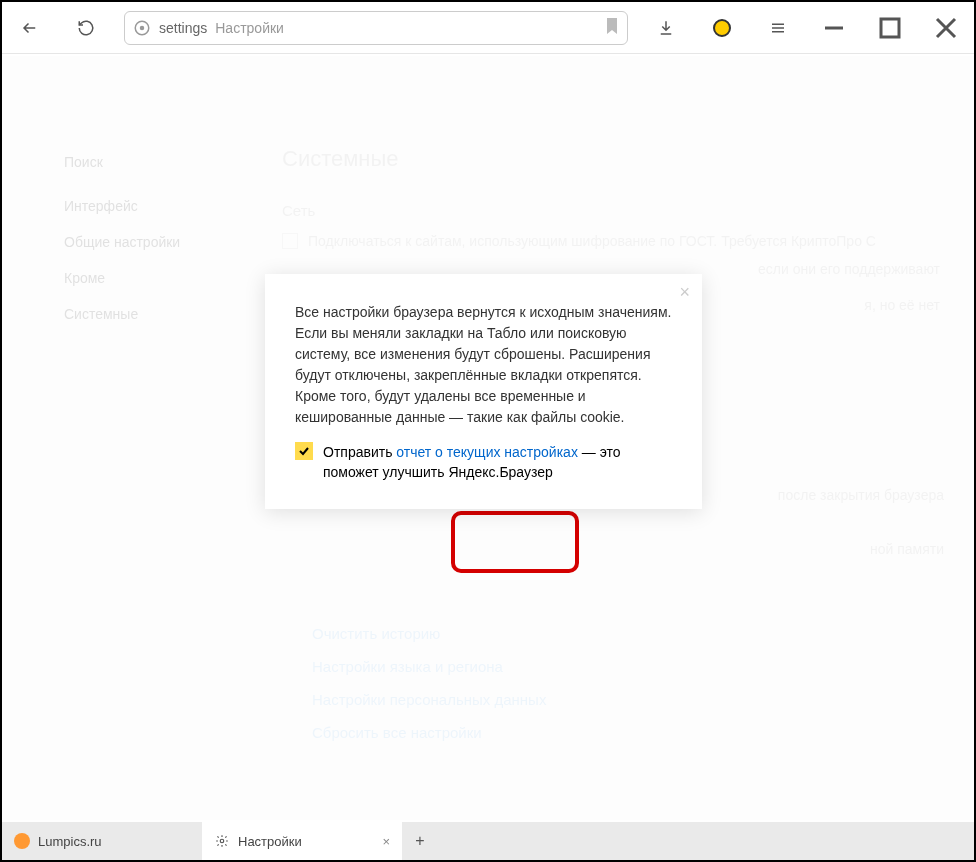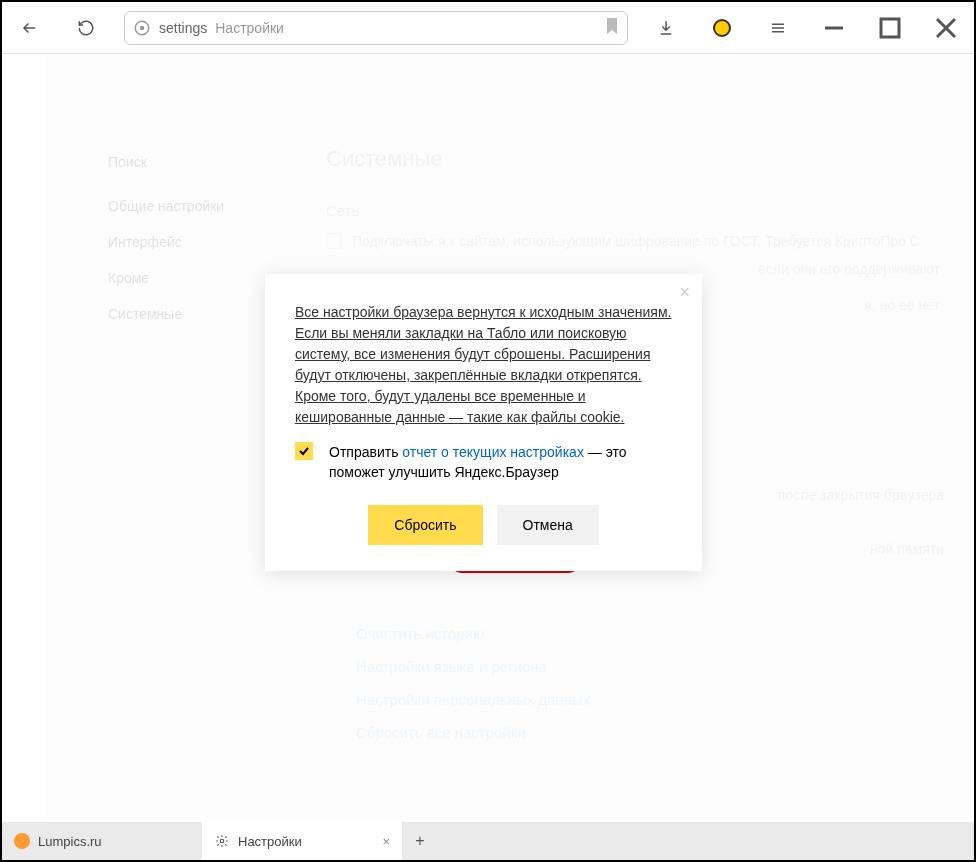--- a/index.html
+++ b/index.html
@@ -9,41 +9,41 @@
 .icon-btn { width: 36px; height: 36px; display: flex; align-items: center; justify-content: center; color: #555; cursor: pointer; }
 .icon-btn svg { width: 18px; height: 18px; }
 .addr-bar { flex: 1; height: 34px; border: 1px solid #ccc; border-radius: 6px; display: flex; align-items: center; padding: 0 8px; gap: 8px; color: #666; font-size: 14px; }
 .addr-bar .y-icon { width: 18px; height: 18px; display: flex; align-items: center; justify-content: center; }
 .addr-bar .title { color: #999; }
 .bookmark { margin-left: auto; color: #999; }
 .win-btn { width: 36px; height: 36px; display: flex; align-items: center; justify-content: center; color: #555; cursor: pointer; }
 .ext-icon { width: 36px; height: 36px; display: flex; align-items: center; justify-content: center; }
 .ext-circle { width: 18px; height: 18px; border-radius: 50%; background: #ffcc00; border: 2px solid #333; }
 
-.content-area { position: absolute; top: 54px; left: 0; right: 0; bottom: 40px; background: #f7f7f7; margin-left: 44px; }
+.content-area { position: absolute; top: 54px; left: 0; right: 0; bottom: 40px; background: #f7f7f7; }
 .overlay-white { position: absolute; inset: 0; background: rgba(255,255,255,0.75); pointer-events: none; }
 
 .sidebar { position: absolute; left: 50px; top: 90px; width: 170px; }
 .sidebar-item { padding: 10px 12px; font-size: 14px; color: #888; cursor: pointer; }
 .sidebar-search { color: #888; font-size: 14px; padding: 8px 12px 18px; }
 
 .main-panel { position: absolute; left: 280px; top: 90px; right: 30px; color: #ccc; }
 .page-title { font-size: 22px; font-weight: normal; color: #ccc; margin-bottom: 30px; }
 .section-title { font-size: 15px; color: #ccc; margin-bottom: 14px; }
 .check-row { display: flex; align-items: center; gap: 10px; font-size: 14px; color: #ccc; margin-bottom: 12px; white-space: nowrap; }
 .check-box { width: 16px; height: 16px; border: 1px solid #ddd; flex-shrink: 0; }
 .below-dialog { position: absolute; left: 310px; top: 576px; right: 30px; color: #ccc; font-size: 14px; }
 .link-list { margin-top: 18px; }
 .link-item { color: #b8d6f0; font-size: 15px; padding: 8px 0; cursor: pointer; }
 
 .dialog { position: absolute; left: 263px; top: 272px; width: 437px; background: #fff; box-shadow: 0 3px 20px rgba(0,0,0,0.12); padding: 28px 30px 26px; z-index: 10; }
 .dialog-close { position: absolute; top: 8px; right: 12px; color: #ccc; font-size: 18px; cursor: pointer; }
 .dialog-title { font-size: 17px; font-weight: bold; margin-bottom: 16px; }
-.dialog-body { font-size: 14px; line-height: 1.5; color: #333; margin-bottom: 14px; text-decoration: underline; }
-.dialog-check { display: flex; align-items: flex-start; gap: 16px; font-size: 14px; line-height: 1.45; }
+.dialog-body { font-size: 14px; line-height: 1.5; color: #333; margin-bottom: 14px; }
+.dialog-check { display: flex; align-items: flex-start; gap: 10px; font-size: 14px; line-height: 1.45; }
 .dialog-check .cb { width: 18px; height: 18px; background: #ffdb4d; display: flex; align-items: center; justify-content: center; flex-shrink: 0; }
 .dialog-check .cb svg { width: 12px; height: 12px; }
 .dialog-link { color: #0066cc; }
 .dialog-actions { display: flex; gap: 14px; margin-top: 22px; justify-content: center; }
 .btn { height: 40px; padding: 0 26px; font-size: 14px; border: none; cursor: pointer; }
 .btn-primary { background: #ffdb4d; }
 .btn-secondary { background: #f2f2f2; }
 .highlight-ring { position: absolute; border: 4px solid #d40000; border-radius: 10px; pointer-events: none; box-shadow: inset 0 0 0 1px rgba(255,255,255,0.4); }
 
 .tab-strip { position: absolute; bottom: 0; left: 0; right: 0; height: 38px; background: #eaeaea; display: flex; align-items: stretch; }
@@ -112,22 +112,22 @@
     <div class="win-btn">
       <svg viewBox="0 0 24 24" stroke="currentColor" stroke-width="2">
           <path d="M6 6l12 12M18 6L6 18"></path>
         </svg>
     </div>
   </div>
 
   <div class="content-area">
     <div class="sidebar">
       <div class="sidebar-search">Поиск</div>
+      <div class="sidebar-item">Интерфейс</div>
       <div class="sidebar-item">Общие настройки</div>
-      <div class="sidebar-item">Интерфейс</div>
       <div class="sidebar-item">Кроме</div>
       <div class="sidebar-item">Системные</div>
     </div>
 
     <div class="main-panel">
       <div class="page-title">Системные</div>
       <div class="section-title">Сеть</div>
       <div class="check-row">
         <div class="check-box"></div>
         <span>Подключаться к сайтам, использующим шифрование по ГОСТ. Требуется КриптоПро C</span>
@@ -162,24 +162,20 @@
     <div class="dialog-check">
       <div class="cb">
         <svg viewBox="0 0 12 12">
             <path d="M2 6l3 3 5-6" fill="none" stroke="#000" stroke-width="2"></path>
           </svg>
       </div>
       <div>
         <span>Отправить </span><span class="dialog-link">отчет о текущих настройках</span><span> — это поможет улучшить Яндекс.Браузер</span>
       </div>
     </div>
-    <div class="dialog-actions">
-      <button class="btn btn-primary">Сбросить</button>
-      <button class="btn btn-secondary">Отмена</button>
-    </div>
   </div>
 
   <div class="highlight-ring" style="left:449px; top:509px; width:128px; height:62px;"></div>
 
   <div class="tab-strip">
     <div class="tab">
       <span class="fav orange"></span>
       <span>Lumpics.ru</span>
     </div>
     <div class="tab active">

